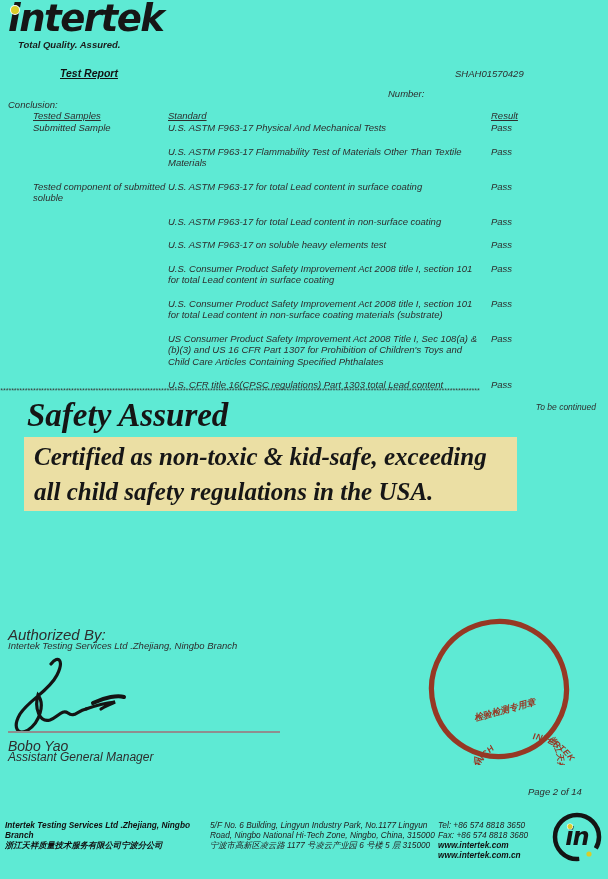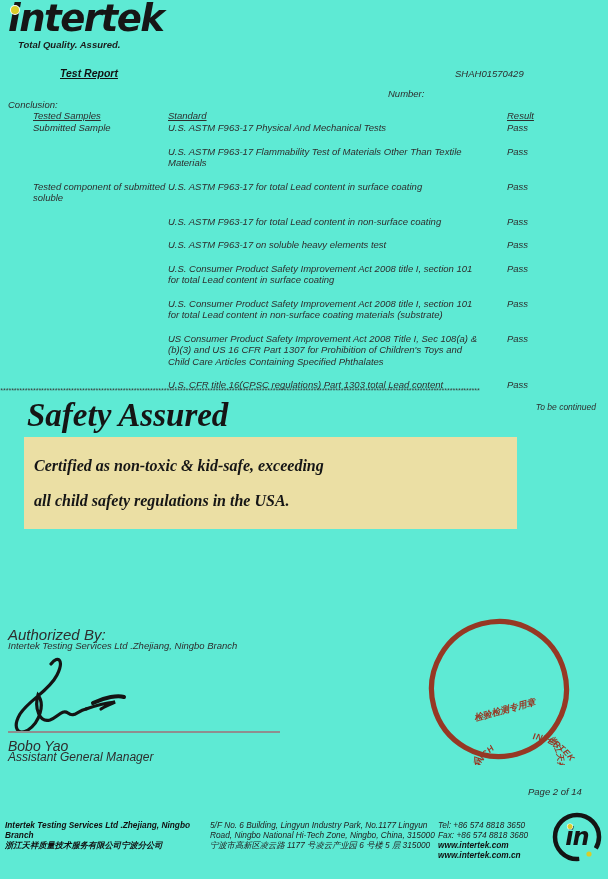--- a/index.html
+++ b/index.html
@@ -19,33 +19,33 @@
   .number-label{position:absolute;top:68px;left:388px;font-size:9.5px;margin-top:20px;}
   .report-number{position:absolute;top:68px;left:455px;font-size:9.5px;}
   .conclusion{position:absolute;top:99px;left:8px;font-size:9.5px;}
 
   
   .tbl{position:absolute;top:110px;left:0;right:0;font-size:9.5px;line-height:11.5px;}
   .trow{display:flex;align-items:flex-start;padding-left:33px;margin-bottom:12px;}
   .thead{margin-bottom:0.5px;}
   .thead span{text-decoration:underline;}
   .c-sample{flex:0 0 135px;}
-  .c-standard{flex:0 0 315px;padding-right:24px;box-sizing:content-box;}
+  .c-standard{flex:0 0 315px;padding-right:8px;box-sizing:content-box;}
   .c-result{flex:0 0 40px;}
 
   .separator{position:absolute;top:387px;left:0;width:608px;height:8px;overflow:hidden;
              font-size:7px;letter-spacing:0;color:#3a3a3a;white-space:nowrap;}
   .continued{position:absolute;top:396px;right:12px;font-size:8.5px;margin-top:6px;}
 
   
   .banner-title{position:absolute;top:397px;left:27px;font-family:"Liberation Serif","DejaVu Serif",serif;
                 font-weight:bold;font-size:33px;line-height:36px;color:#151515;}
-  .highlight{position:absolute;top:437px;left:24px;width:473px;padding:11px 10px;
+  .highlight{position:absolute;top:437px;left:24px;width:473px;padding:2px 10px;
              background:#ebdfa4;font-family:"Liberation Serif","DejaVu Serif",serif;
-             font-weight:bold;font-size:16px;line-height:35px;color:#161616;}
+             font-weight:bold;font-size:25px;line-height:35px;color:#161616;}
 
   
   .auth-label{position:absolute;top:626px;left:8px;font-size:15px;}
   .auth-company{position:absolute;top:640px;left:8px;font-size:9.5px;}
   .sig-svg{position:absolute;top:652px;left:5px;}
   .sig-line{position:absolute;top:731px;left:8px;width:272px;height:2px;background:#8f8f8f;}
   .signer-name{position:absolute;top:738px;left:8px;font-size:14px;}
   .signer-title{position:absolute;top:750px;left:8px;font-size:12px;}
 
   

